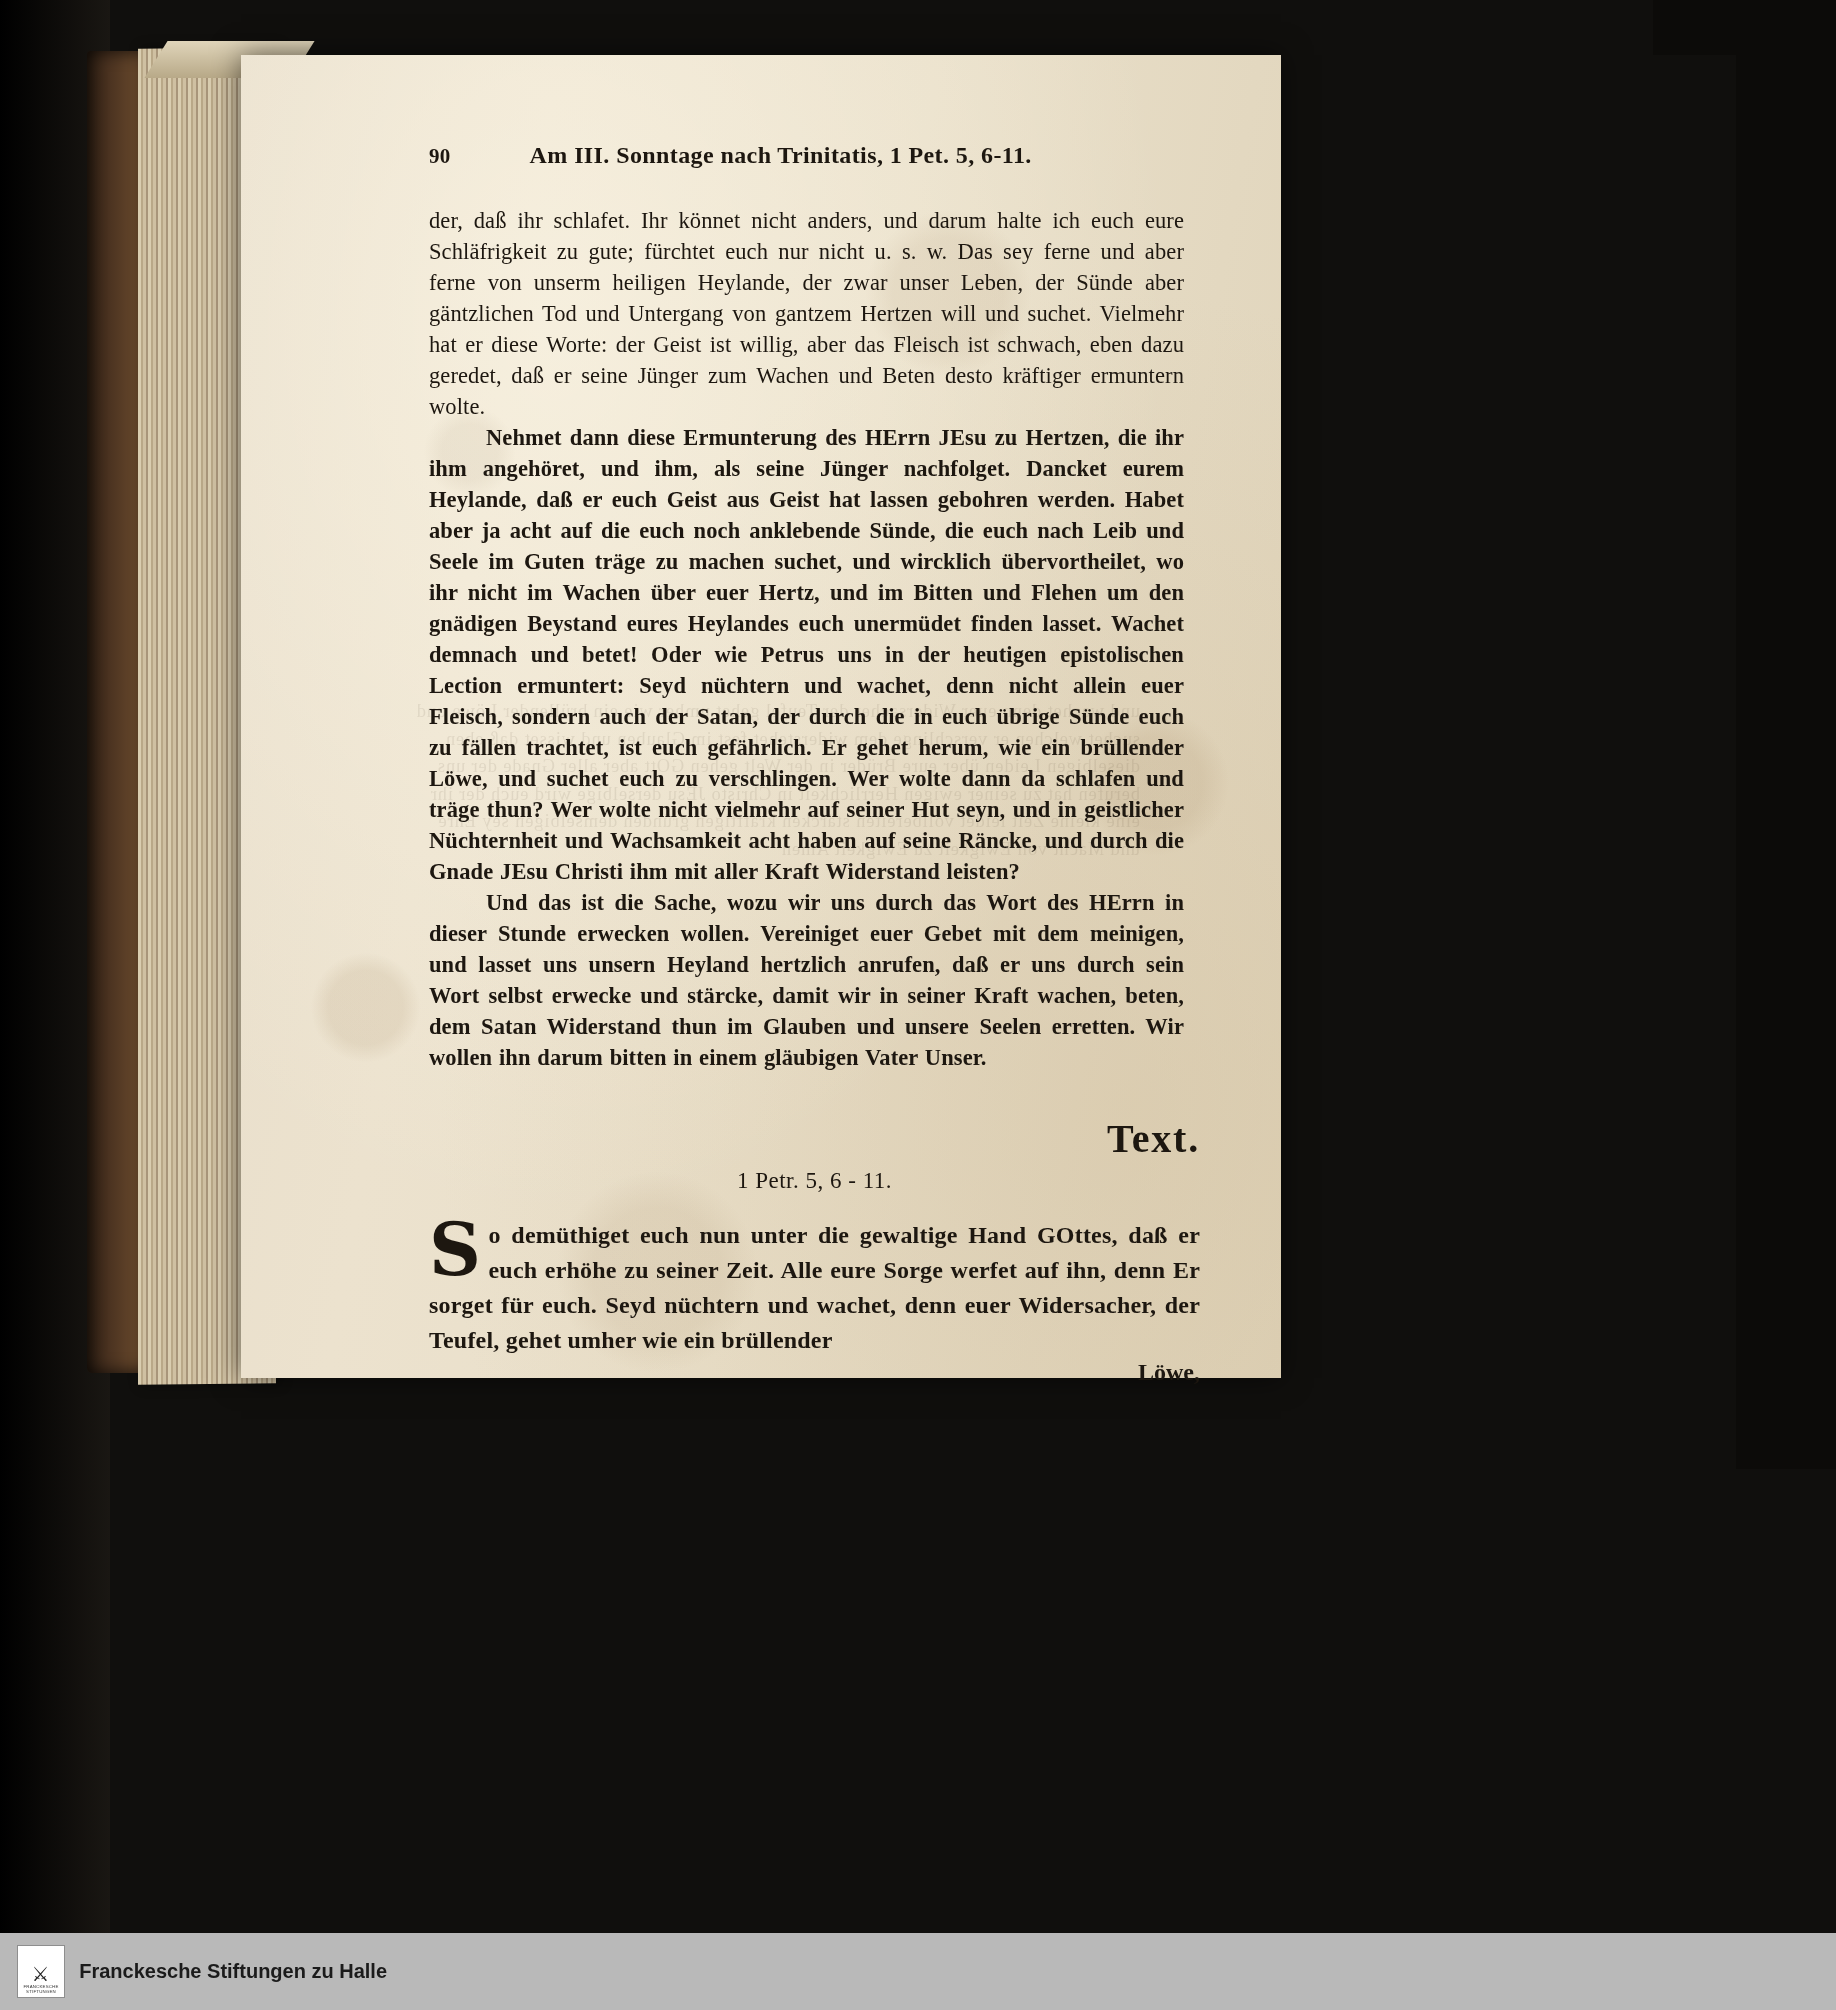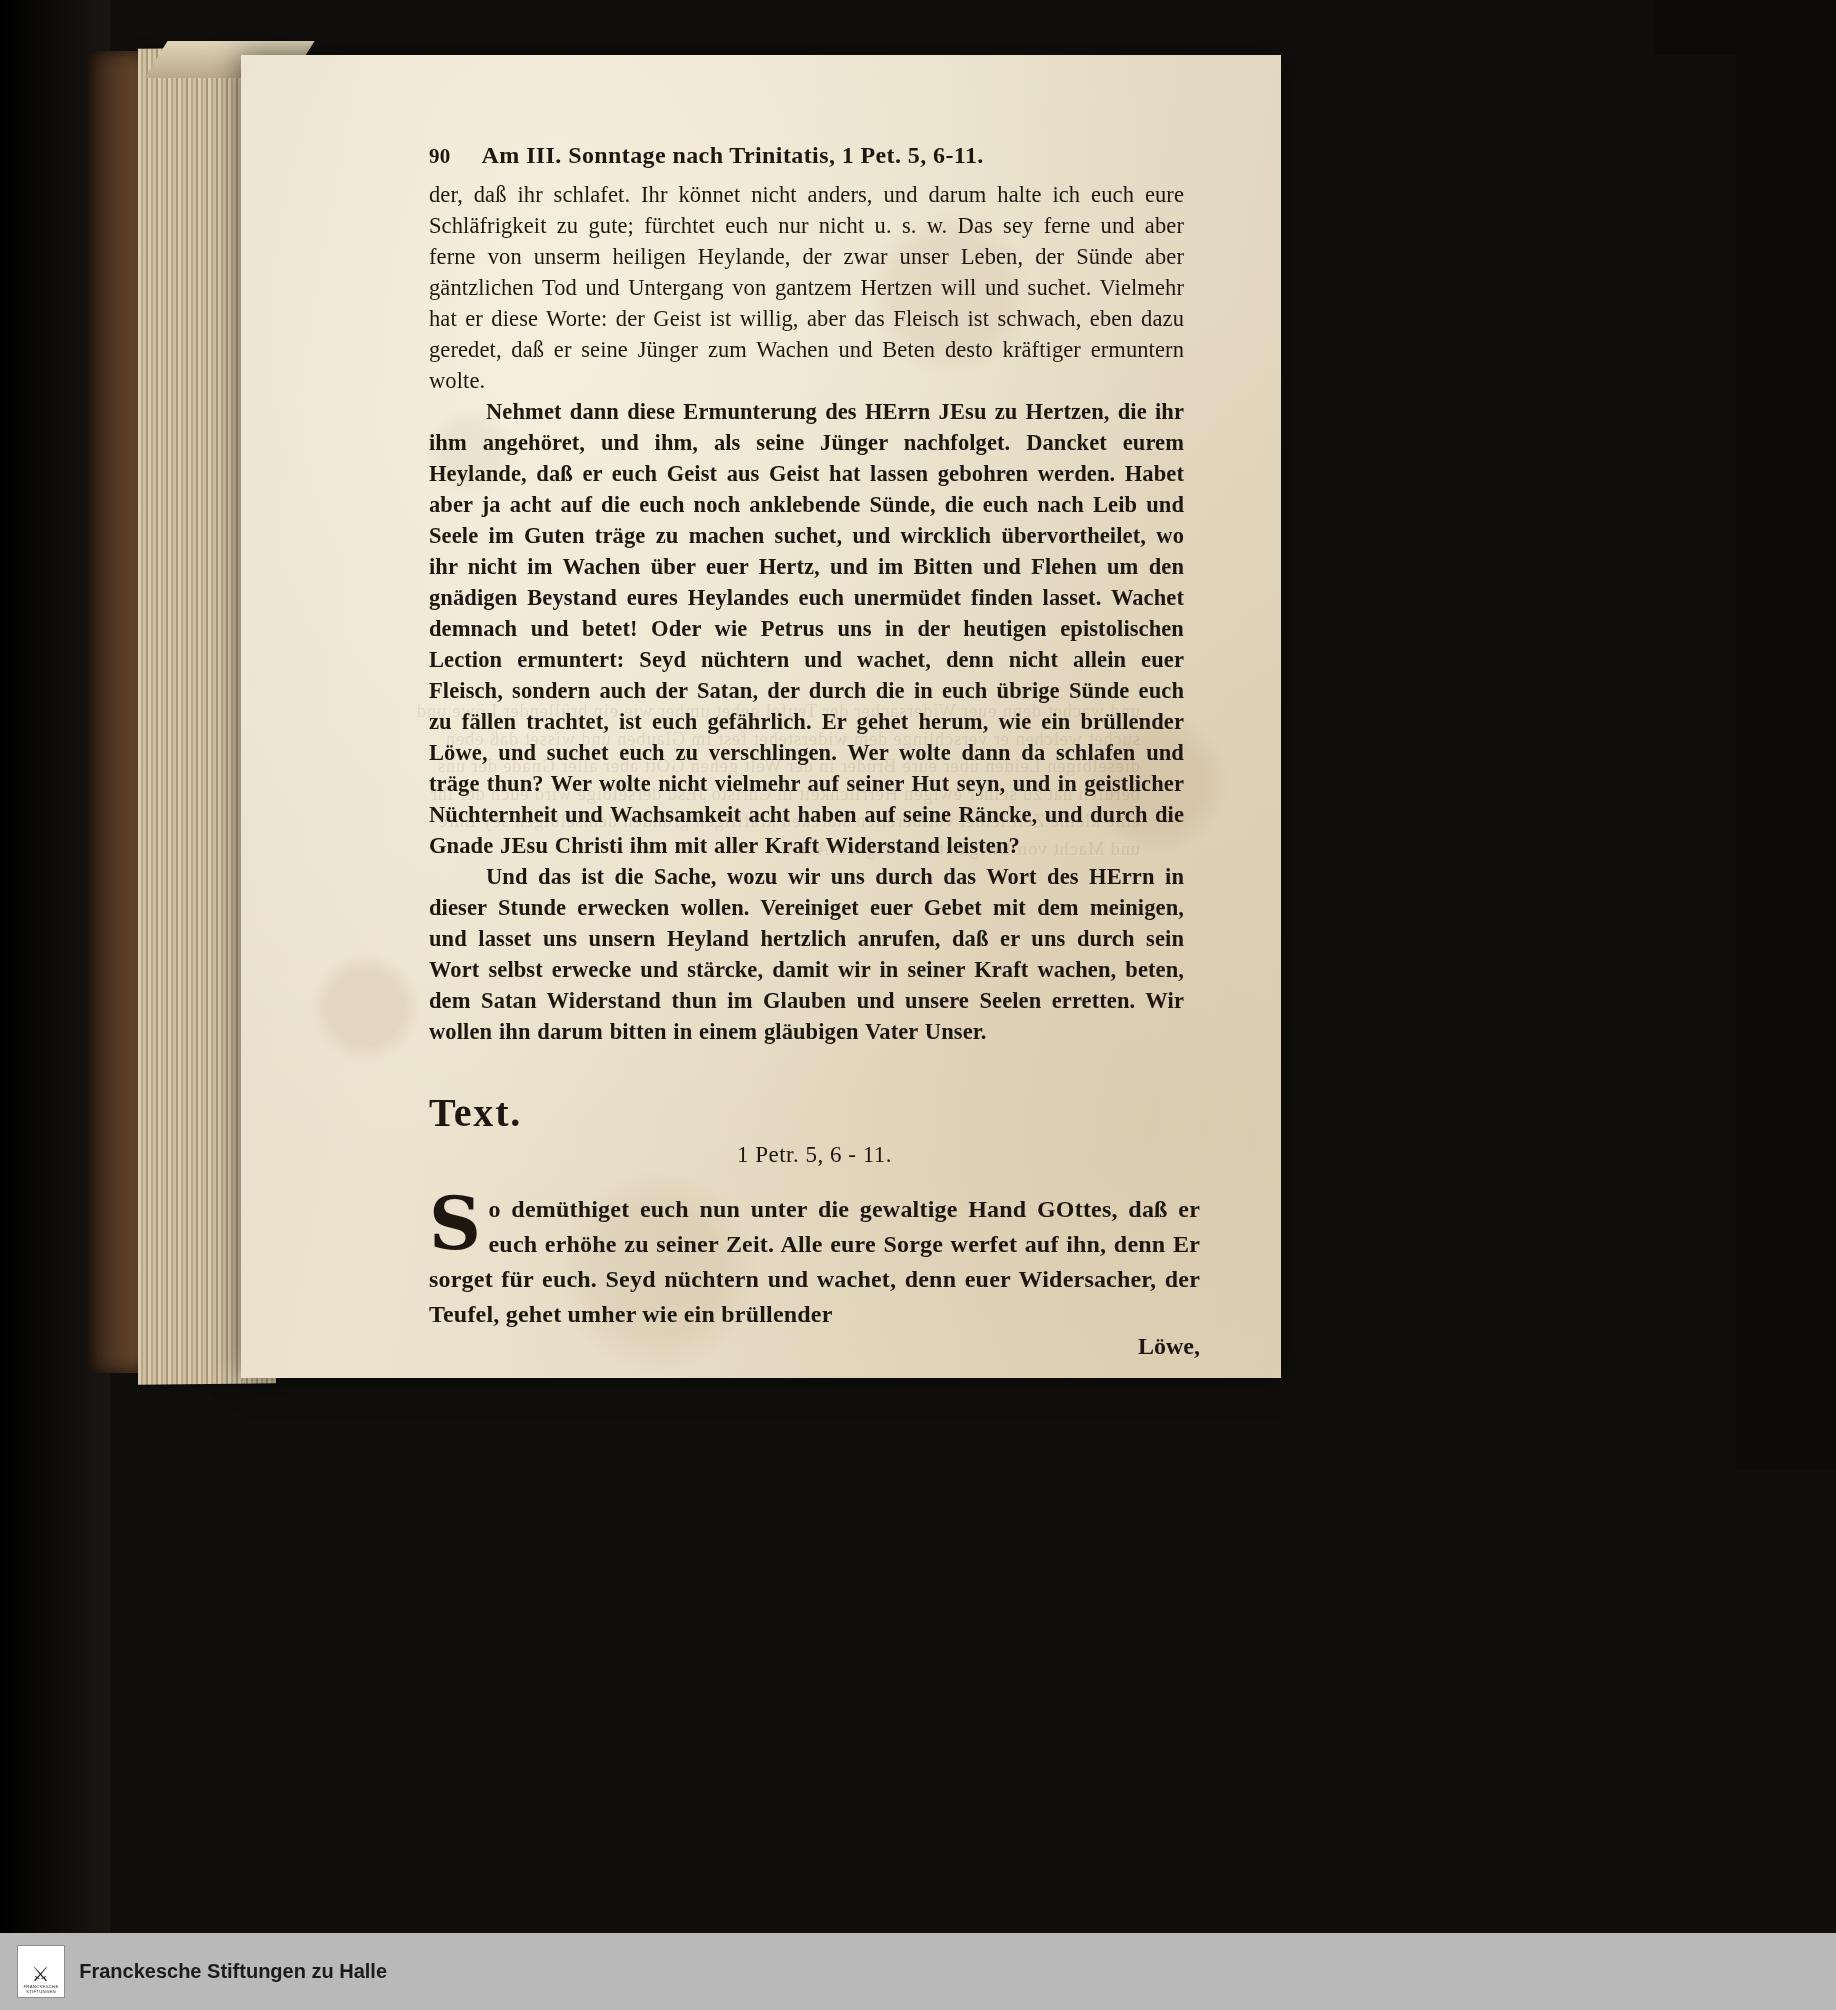--- a/index.html
+++ b/index.html
@@ -120,22 +120,23 @@
     left: 188px;
     top: 87px;
     width: 771px;
     color: #1d1710;
   }
   .running-head {
     display: flex;
     align-items: baseline;
     font-size: 23px;
     letter-spacing: 0.3px;
-    margin-bottom: 10px;
+    margin-bottom: 36px;
     white-space: nowrap;
+    gap: 48px;
   }
   .folio {
     font-size: 21px;
     font-weight: 600;
     margin-right: 31px;
   }
   .head-title {
     font-weight: 700;
     font-size: 24px;
     letter-spacing: 0.4px;
@@ -146,21 +147,21 @@
     font-size: 22.5px;
     line-height: 31px;
     text-align: justify;
     text-indent: 0;
     letter-spacing: 0.1px;
     word-spacing: 1.1px;
   }
   p.body + p.body { text-indent: 57px; font-weight: bold; }
 
   .text-heading {
-    text-align: left;
+    text-align: right;
     font-size: 40px;
     font-weight: 700;
     letter-spacing: 1.8px;
     margin: 42px 0 5.5px 0;
   }
   .text-ref {
     text-align: center;
     font-size: 23px;
     letter-spacing: 0.5px;
     margin-bottom: 24px;

